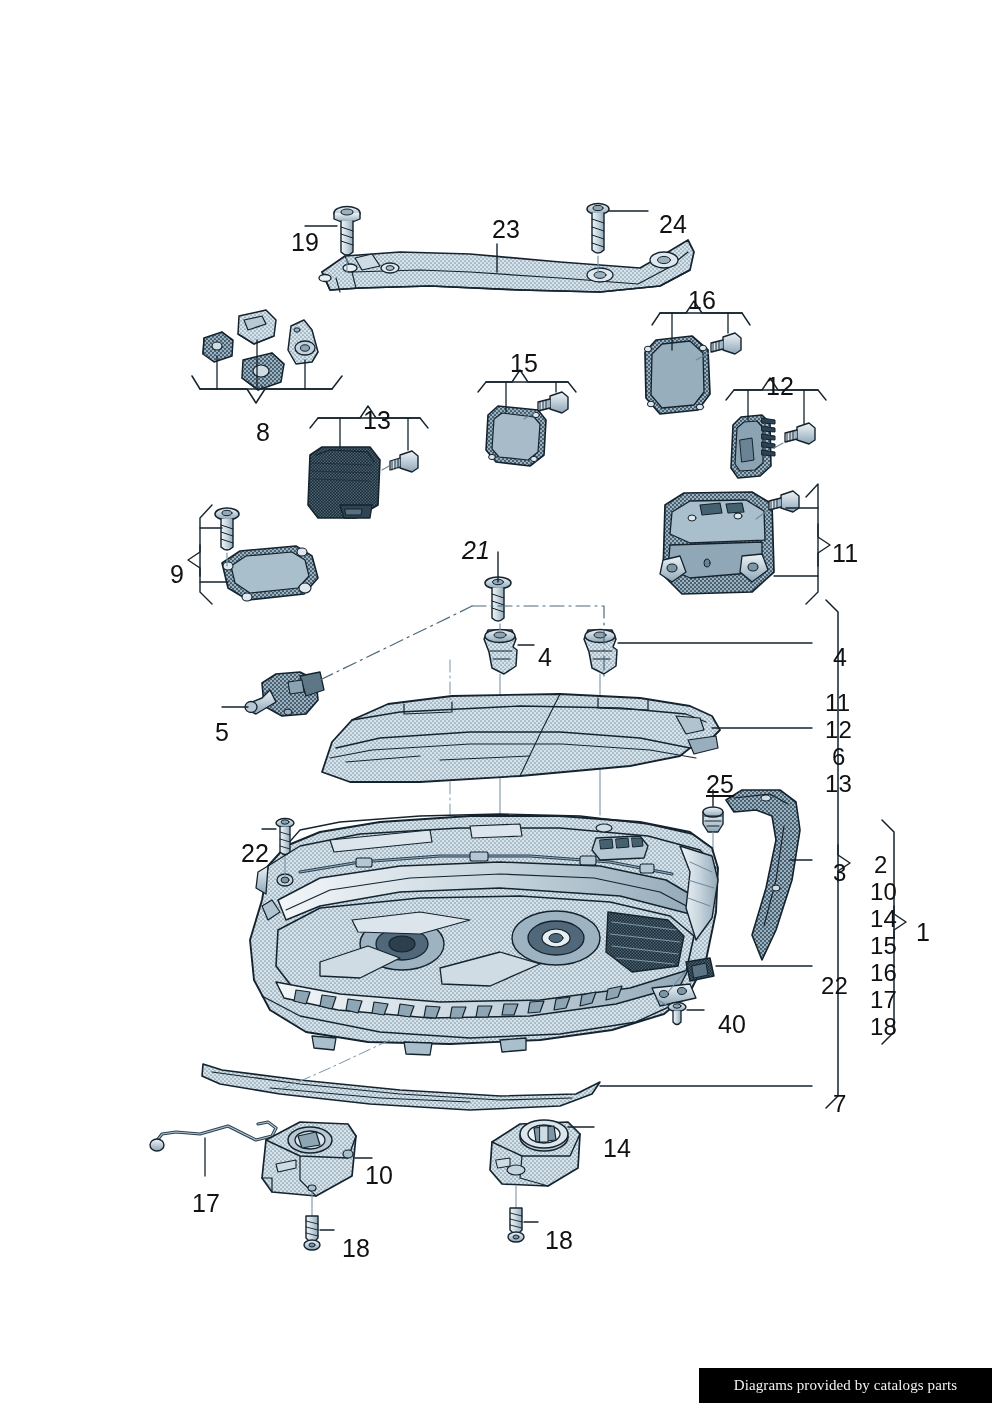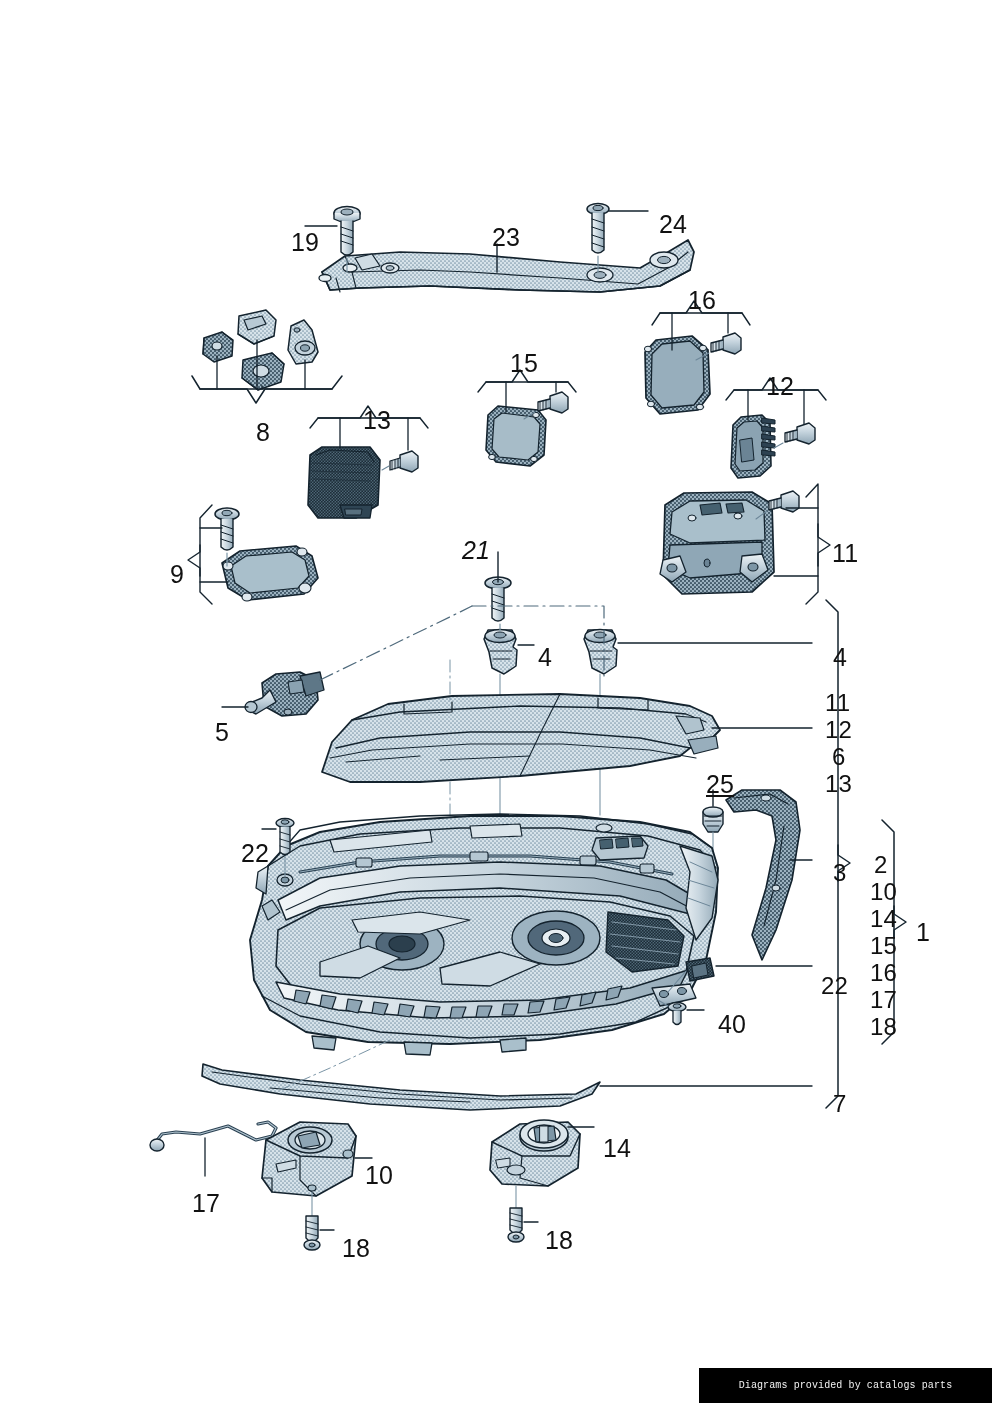--- a/index.html
+++ b/index.html
@@ -28,22 +28,22 @@
   
   #footer-banner{
     position:absolute;
     left:699px;top:1368px;
     width:293px;height:35px;
     background:#000000;
     display:flex;align-items:center;justify-content:center;
   }
   #footer-banner .ftxt{
     color:#f2f2f2;
-    font-family:Liberation Mono, monospace;
-    font-size:10px;
+    font-family:Liberation Serif, serif;
+    font-size:15px;
     letter-spacing:.1px;
     white-space:nowrap;
   }
 </style>
 </head>
 <body>
 
 <div id="stage">
 
   <svg id="diagram" viewBox="0 0 992 1403">
@@ -520,21 +520,21 @@
       <g>
         <path d="M884 692 L896 704 L896 704" stroke-width="0" fill="none"></path>
         <path d="M882 820 L894 832 L894 1032 L882 1044" stroke-width="1.5" fill="none"></path>
         <path d="M894 906 L894 914 L906 922 L894 930 L894 938" stroke-width="1.5" fill="none"></path>
       </g>
 
     </g>
   </svg>
 
   <div class="lbl" style="left:291px;top:230px;">19</div>
-  <div class="lbl" style="left:492px;top:225px;text-align:right;">23</div>
+  <div class="lbl" style="left:492px;top:217px;text-align:right;">23</div>
   <div class="lbl" style="left:659px;top:212px;">24</div>
   <div class="lbl" style="left:688px;top:288px;">16</div>
   <div class="lbl" style="left:510px;top:351px;">15</div>
   <div class="lbl" style="left:766px;top:374px;">12</div>
   <div class="lbl" style="left:363px;top:408px;">13</div>
   <div class="lbl" style="left:256px;top:420px;">8</div>
   <div class="lbl" style="left:170px;top:562px;">9</div>
   <div class="lbl" style="left:832px;top:541px;">11</div>
   <div class="lbl" style="left:462px;top:538px;font-style:italic;">21</div>
   <div class="lbl" style="left:538px;top:645px;">4</div>

